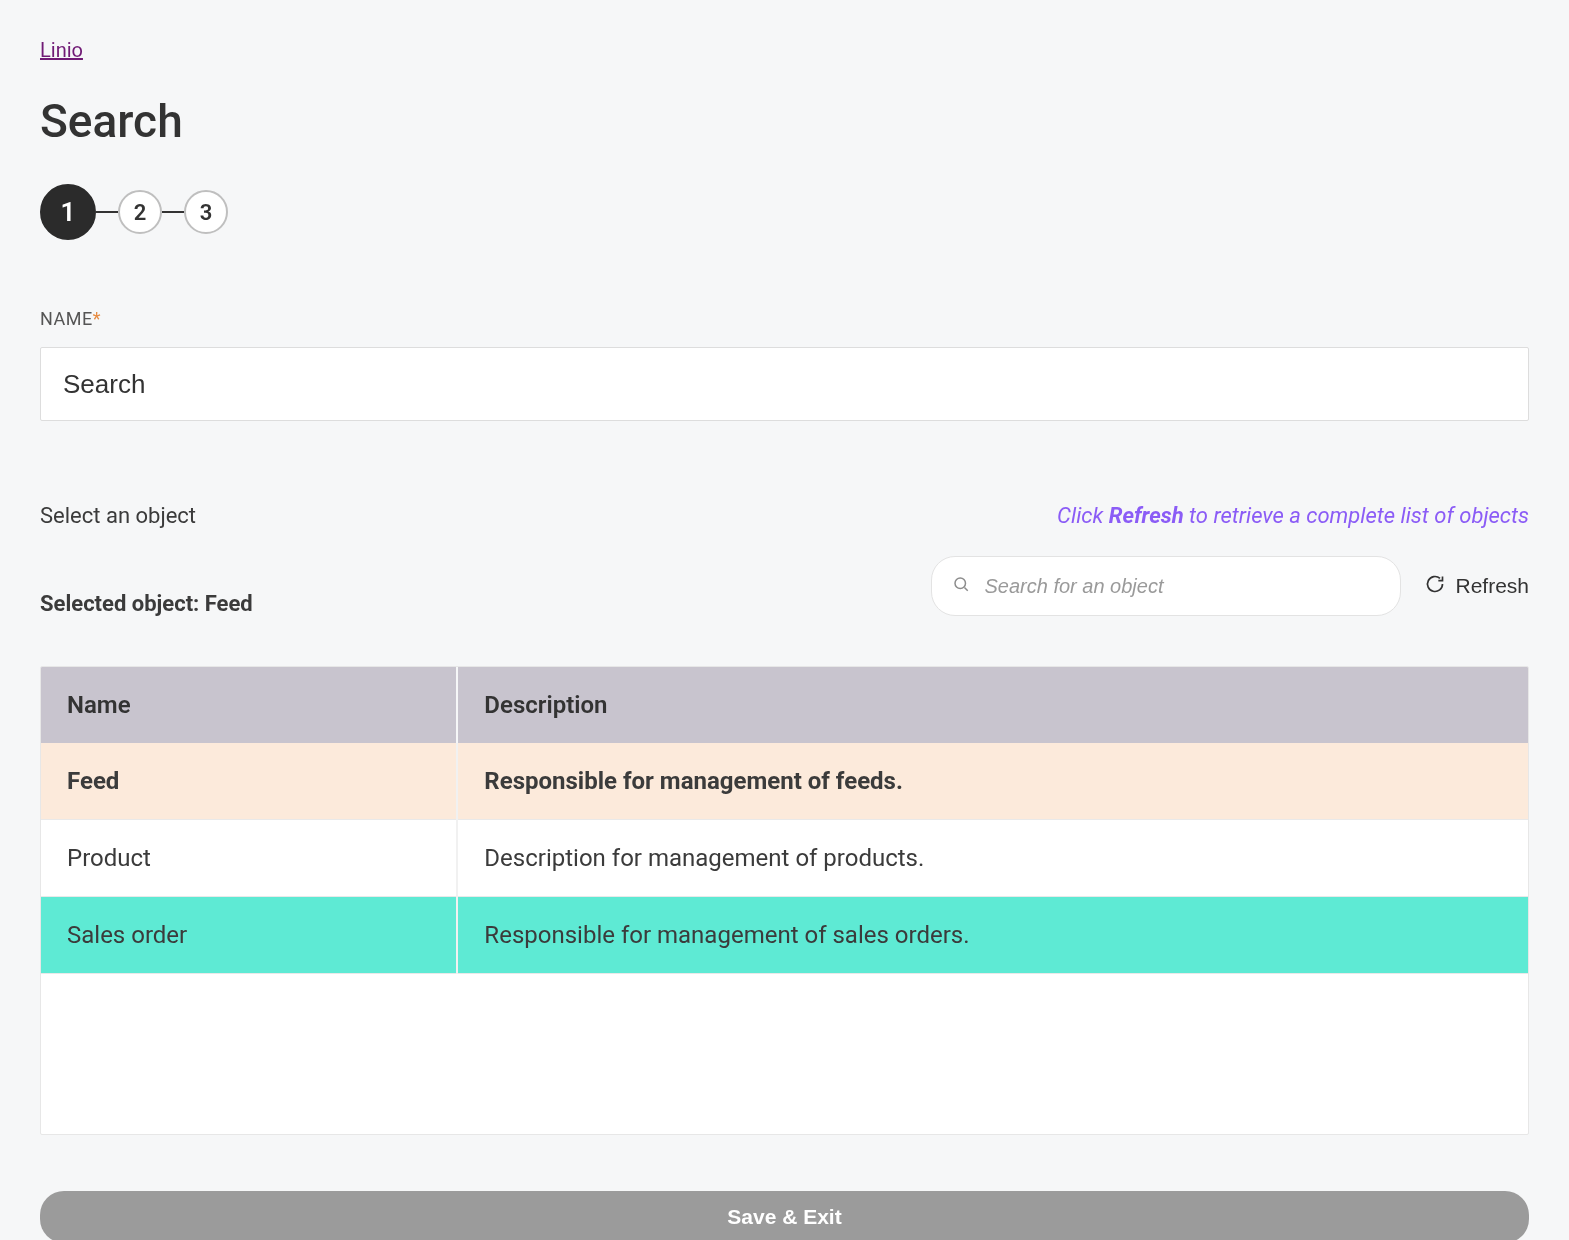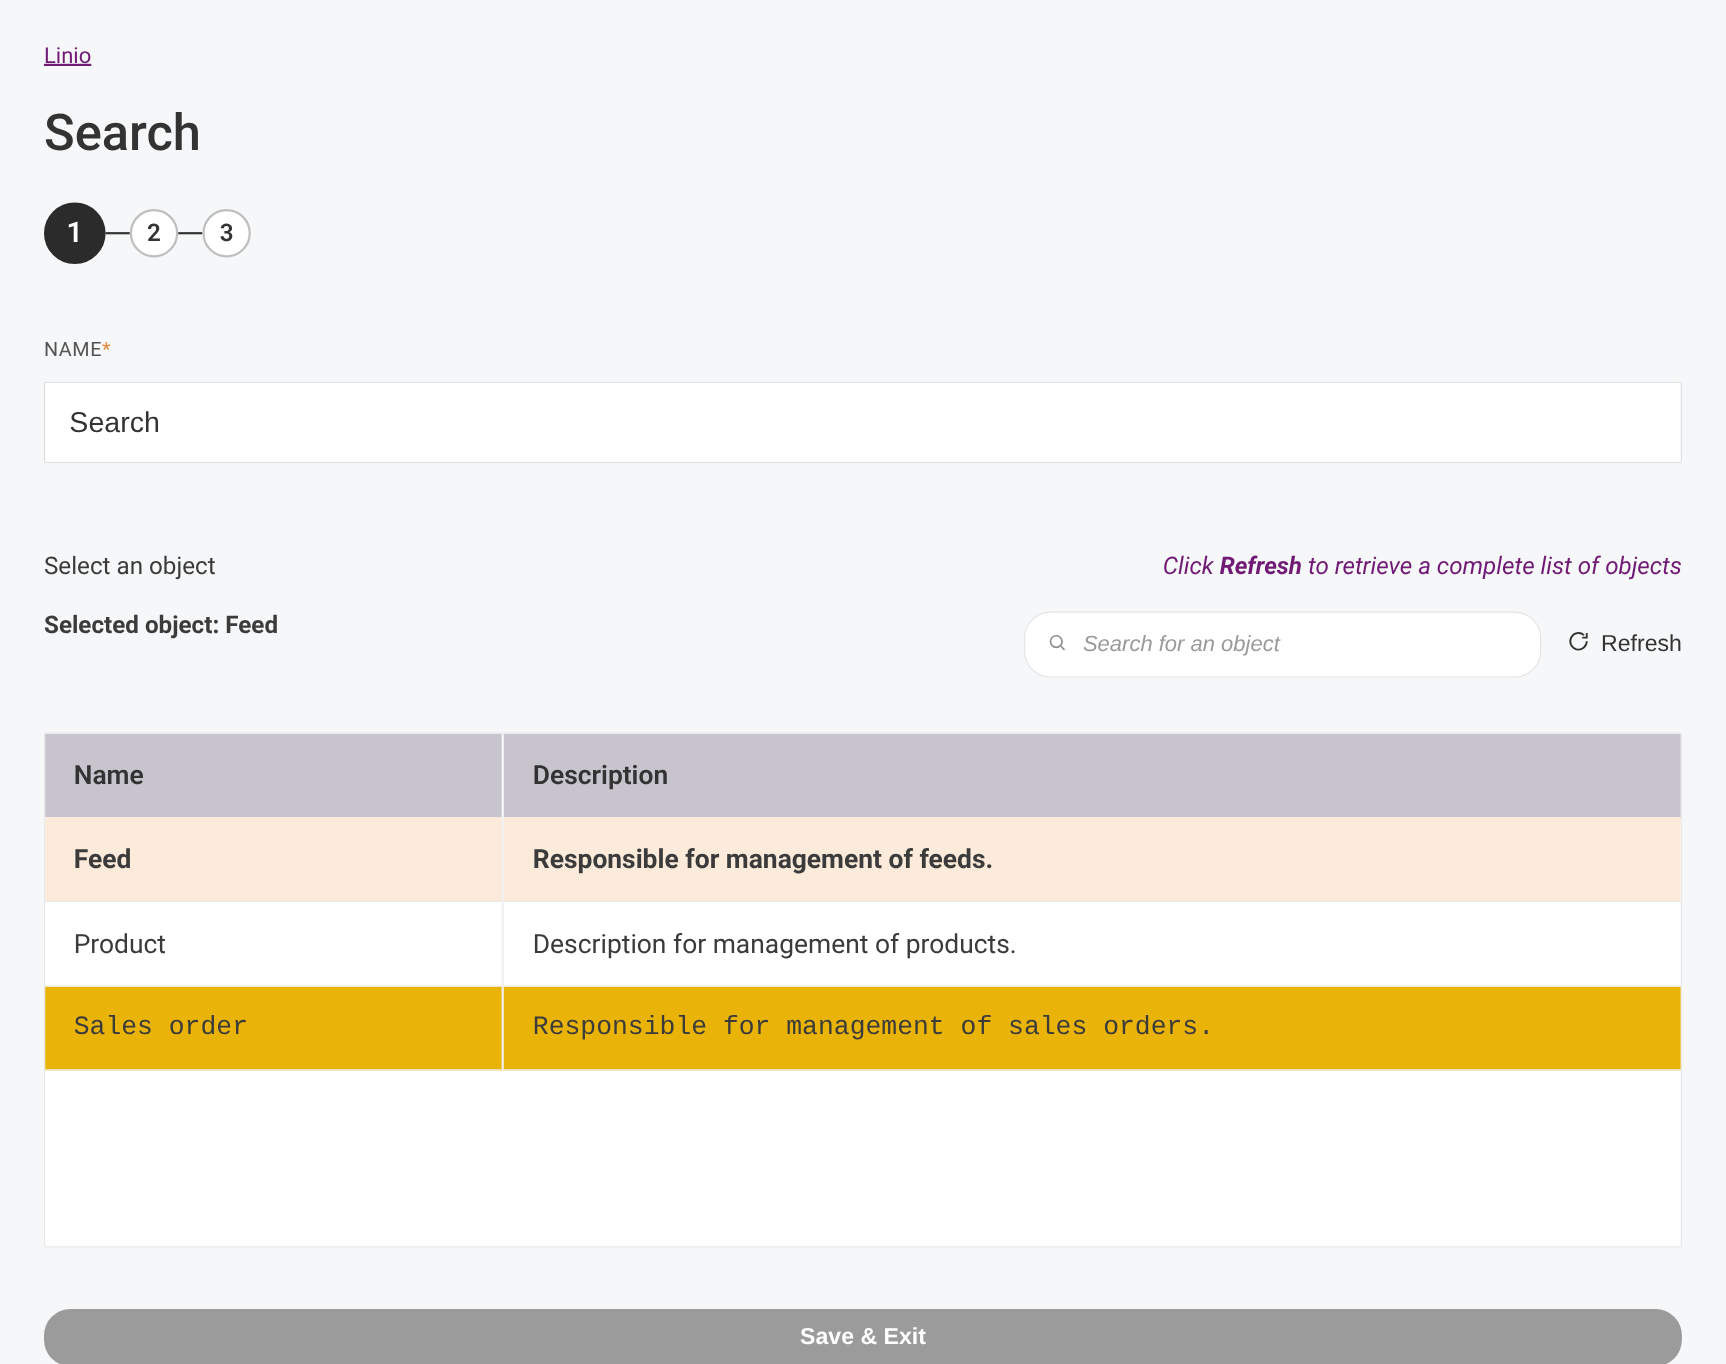--- a/index.html
+++ b/index.html
@@ -74,26 +74,26 @@
     color: #333;
   }
   .select-row {
     display: flex;
     justify-content: space-between;
     align-items: baseline;
     margin-top: 82px;
     font-size: 22px;
     color: #3b3b3b;
   }
-  .hint { font-style: italic; color: #701a75; }
+  .hint { font-style: italic; color: #8b5cf6; }
   .hint b { font-weight: 700; }
   .selected-row {
     display: flex;
     justify-content: space-between;
-    align-items: flex-start;
+    align-items: flex-end;
     margin-top: 28px;
   }
   .selected-object { font-size: 22px; font-weight: 700; }
   .tools { display: flex; align-items: center; gap: 24px; }
   .searchbox {
     display: flex;
     align-items: center;
     width: 470px;
     height: 60px;
     border: 1px solid #e3e3e3;
@@ -145,21 +145,21 @@
     padding: 24px 26px;
     font-size: 24px;
     border-bottom: 1px solid #e9e9e9;
     border-right: 2px solid #f1f1f1;
   }
   tbody td:last-child { border-right: none; }
   tbody tr.selected td {
     background: #fceadb;
     font-weight: 700;
   }
-  tbody tr.alt td { background: #eab308; font-family: Liberation Mono, monospace; }
+  tbody tr.alt td { background: #5eead4; }
   .col-name { width: 28%; }
   .col-desc  { width: 72%; }
   .table-pad { height: 160px; }
   .footer-actions {
     margin-top: 56px;
     display: flex;
     gap: 40px;
     flex-direction: column;
   }
   .btn {

